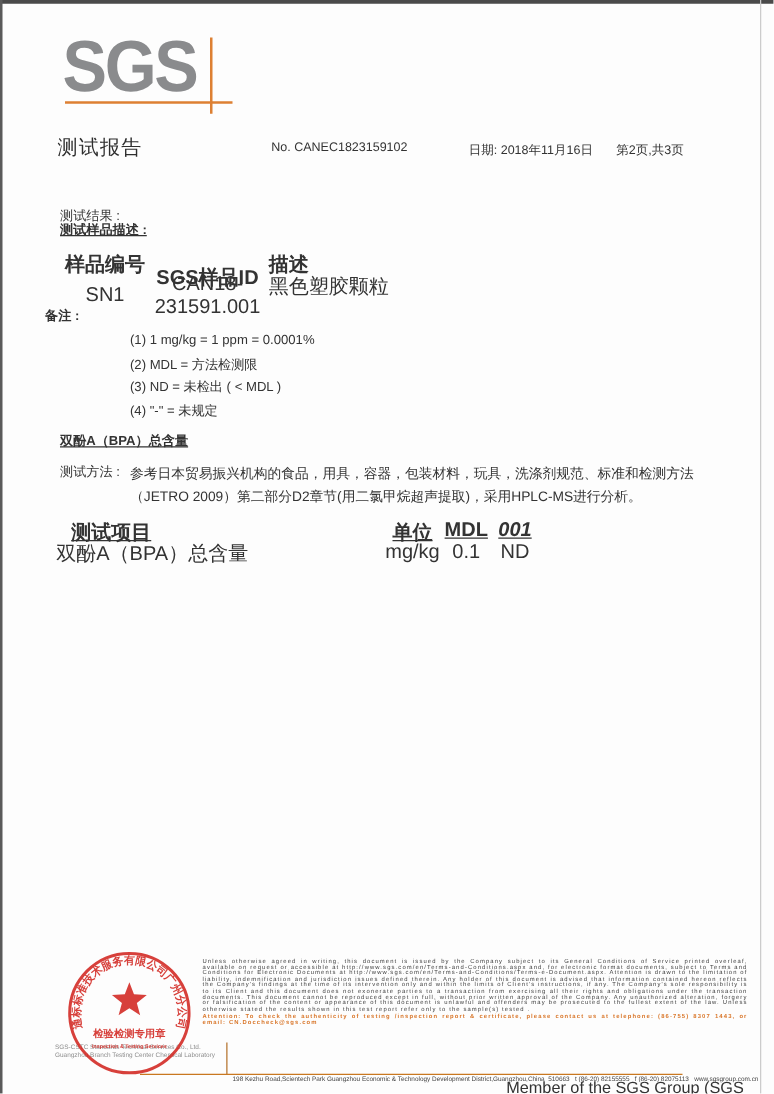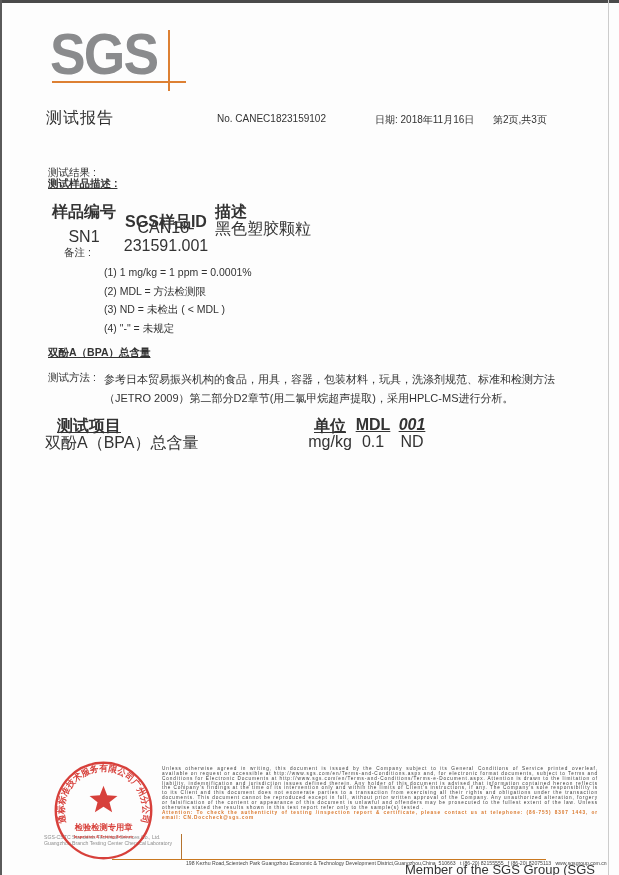--- a/index.html
+++ b/index.html
@@ -61,21 +61,21 @@
   <div class="abs lbl cjk b ul" style="left:48px;top:177px;">测试样品描述 :</div>
 
   <div class="abs small-tbl b ctr cjk" style="left:44px;top:202px;width:80px;">样品编号</div>
   <div class="abs small-tbl b ctr" style="left:111px;top:202px;width:110px;margin-top:10px;">SGS样品ID</div>
   <div class="abs small-tbl b cjk" style="left:215px;top:202px;">描述</div>
 
   <div class="abs small-tbl ctr" style="left:44px;top:228px;width:80px;">SN1</div>
   <div class="abs small-tbl ctr" style="left:111px;top:219px;width:110px;">CAN18-231591.001</div>
   <div class="abs small-tbl cjk" style="left:215px;top:219px;">黑色塑胶颗粒</div>
 
-  <div class="abs lbl cjk" style="left:64px;top:246px;">备注 :</div>
+  <div class="abs lbl cjk" style="left:36px;top:246px;font-weight:bold;">备注 :</div>
   <div class="abs lbl" style="left:104px;top:266px;">(1) 1 mg/kg = 1 ppm = 0.0001%</div>
   <div class="abs lbl cjk" style="left:104px;top:284.5px;">(2) MDL = 方法检测限</div>
   <div class="abs lbl cjk" style="left:104px;top:303px;text-align:center;">(3) ND = 未检出 ( &lt; MDL )</div>
   <div class="abs lbl cjk" style="left:104px;top:321.5px;">(4) "-" = 未规定</div>
 
   <div class="abs lbl cjk b ul" style="left:48px;top:346px;">双酚A（BPA）总含量</div>
 
   <div class="abs lbl cjk" style="left:48px;top:371px;">测试方法 :</div>
   <div class="abs cjk" style="left:104px;top:370px;width:452px;font-size:11px;line-height:19px;color:#333;">参考日本贸易振兴机构的食品，用具，容器，包装材料，玩具，洗涤剂规范、标准和检测方法（JETRO 2009）第二部分D2章节(用二氯甲烷超声提取)，采用HPLC-MS进行分析。</div>
 

